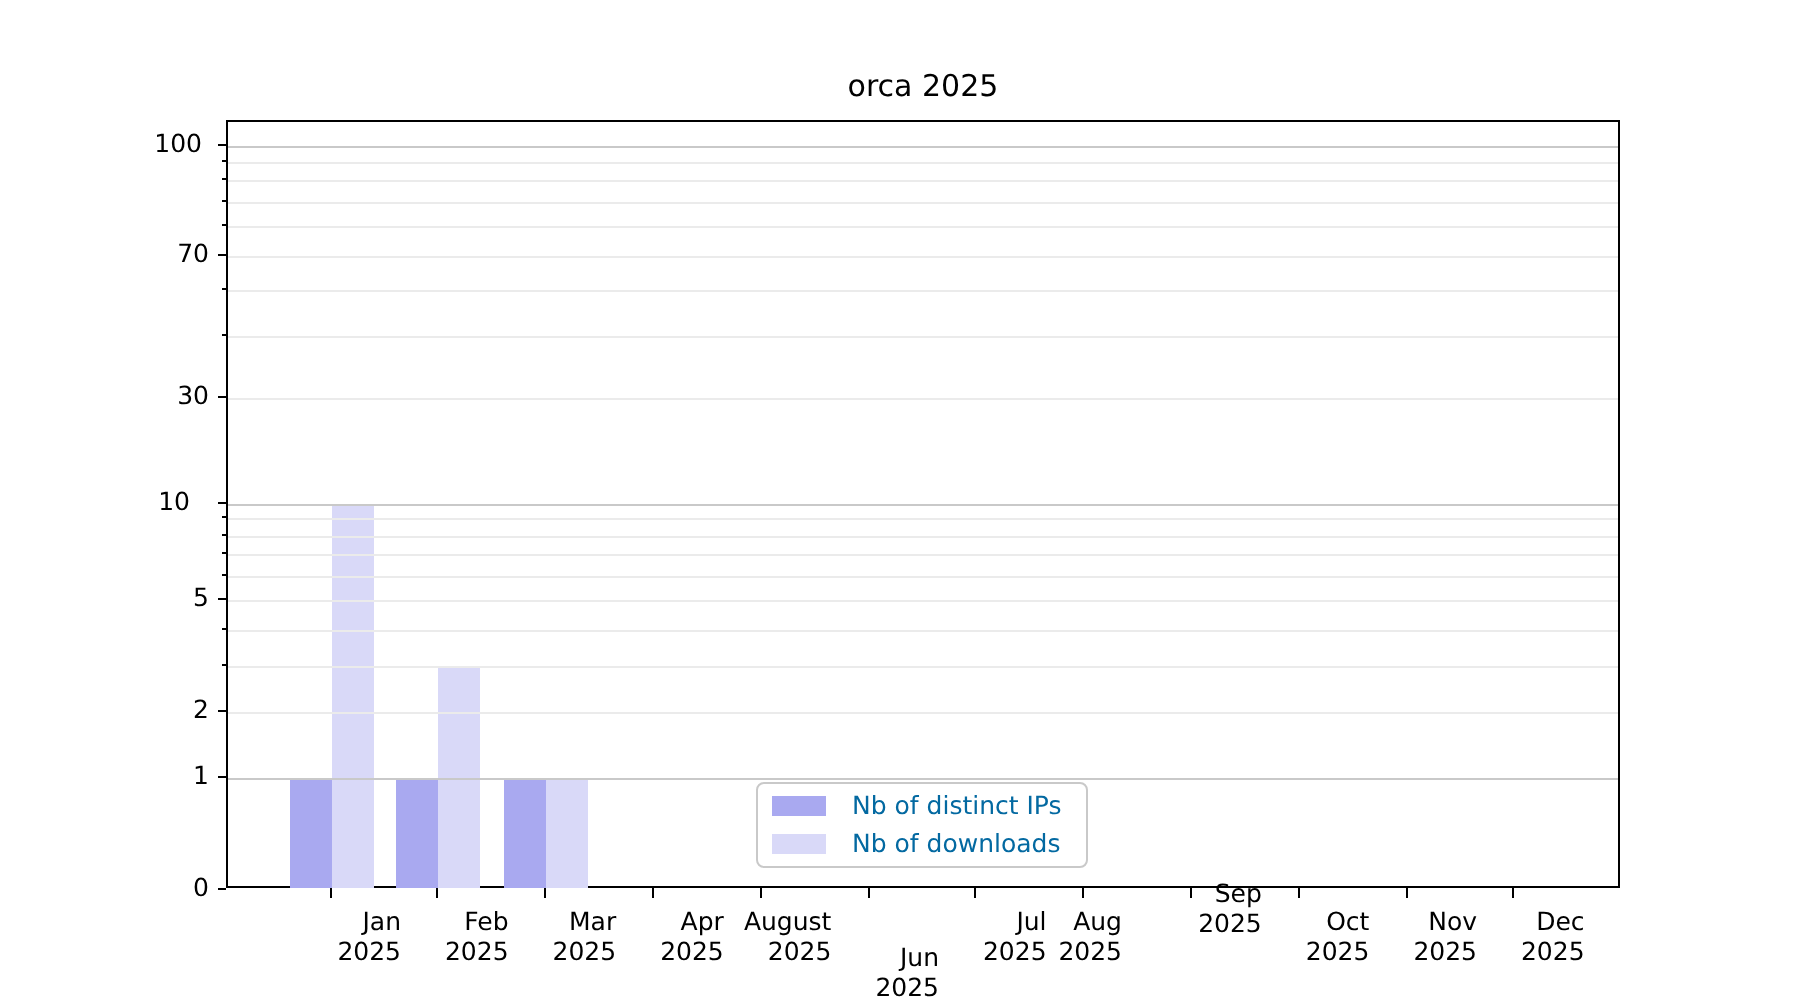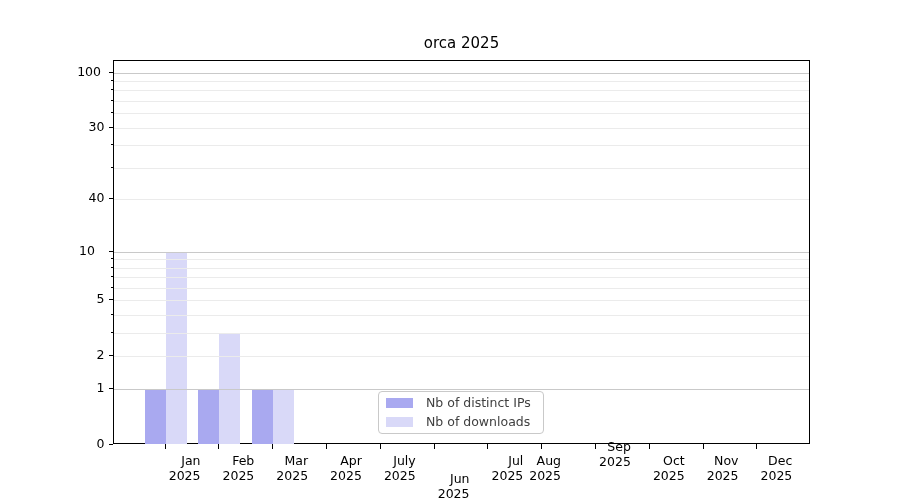--- a/index.html
+++ b/index.html
@@ -92,21 +92,21 @@
     display: inline-block;
     width: 27px;
     height: 10px;
     margin-right: 13px;
     flex: 0 0 auto;
   }
   .legend-label {
     font-size: 12.5px;
     line-height: 16px;
     white-space: nowrap;
-    color: #404040;
+    color: #0369a1;
   }
 </style>
 </head>
 <body>
 
 <div class="fig">
   <div class="chart-title">orca 2025</div>
 
   <div class="plot">
     <div class="layer" id="bar-layer">
@@ -145,23 +145,23 @@
       <div class="y-tick-label" style="left: 34.5px; top: 436px;">0</div>
       <div class="y-tick-mark" style="left: 108.5px; width: 4.5px; top: 388.1px;"></div>
       <div class="y-tick-label" style="left: 34.5px; top: 380.1px;">1</div>
       <div class="y-tick-mark" style="left: 108.5px; width: 4.5px; top: 355.4px;"></div>
       <div class="y-tick-label" style="left: 34.5px; top: 347.4px;">2</div>
       <div class="y-tick-mark" style="left: 108.5px; width: 4.5px; top: 299.4px;"></div>
       <div class="y-tick-label" style="left: 34.5px; top: 291.4px;">5</div>
       <div class="y-tick-mark" style="left: 108.5px; width: 4.5px; top: 250.5px;"></div>
       <div class="y-tick-label" style="left: 25px; top: 242.5px;">10</div>
       <div class="y-tick-mark" style="left: 108.5px; width: 4.5px; top: 198.3px;"></div>
-      <div class="y-tick-label" style="left: 34.5px; top: 190.3px;">40</div>
+      <div class="y-tick-label" style="left: 34.5px; top: 190.3px;">30</div>
       <div class="y-tick-mark" style="left: 108.5px; width: 4.5px; top: 126.7px;"></div>
-      <div class="y-tick-label" style="left: 34.5px; top: 118.7px;">30</div>
+      <div class="y-tick-label" style="left: 34.5px; top: 118.7px;">70</div>
       <div class="y-tick-mark" style="left: 108.5px; width: 4.5px; top: 71.6px;"></div>
       <div class="y-tick-label" style="left: 31px; top: 63.6px;">100</div>
       <div class="y-tick-mark" style="left: 110.5px; width: 2.5px; top: 355.4px;"></div>
       <div class="y-tick-mark" style="left: 110.5px; width: 2.5px; top: 332.1px;"></div>
       <div class="y-tick-mark" style="left: 110.5px; width: 2.5px; top: 314.1px;"></div>
       <div class="y-tick-mark" style="left: 110.5px; width: 2.5px; top: 299.4px;"></div>
       <div class="y-tick-mark" style="left: 110.5px; width: 2.5px; top: 287px;"></div>
       <div class="y-tick-mark" style="left: 110.5px; width: 2.5px; top: 276.2px;"></div>
       <div class="y-tick-mark" style="left: 110.5px; width: 2.5px; top: 266.7px;"></div>
       <div class="y-tick-mark" style="left: 110.5px; width: 2.5px; top: 258.2px;"></div>
@@ -190,21 +190,21 @@
         <div>Mar</div>
         <div>2025</div>
       </div>
       <div class="x-tick-mark" style="left: 325.9px; top: 444px; height: 4.5px;"></div>
       <div class="x-tick-label" style="left: 289.9px; top: 453px;">
         <div>Apr</div>
         <div>2025</div>
       </div>
       <div class="x-tick-mark" style="left: 379.7px; top: 444px; height: 4.5px;"></div>
       <div class="x-tick-label" style="left: 343.7px; top: 453px;">
-        <div>July</div>
+        <div>August</div>
         <div>2025</div>
       </div>
       <div class="x-tick-mark" style="left: 433.5px; top: 444px; height: 4.5px;"></div>
       <div class="x-tick-label" style="left: 397.5px; top: 471px;">
         <div>Jun</div>
         <div>2025</div>
       </div>
       <div class="x-tick-mark" style="left: 487.3px; top: 444px; height: 4.5px;"></div>
       <div class="x-tick-label" style="left: 451.3px; top: 453px;">
         <div>Jul</div>

